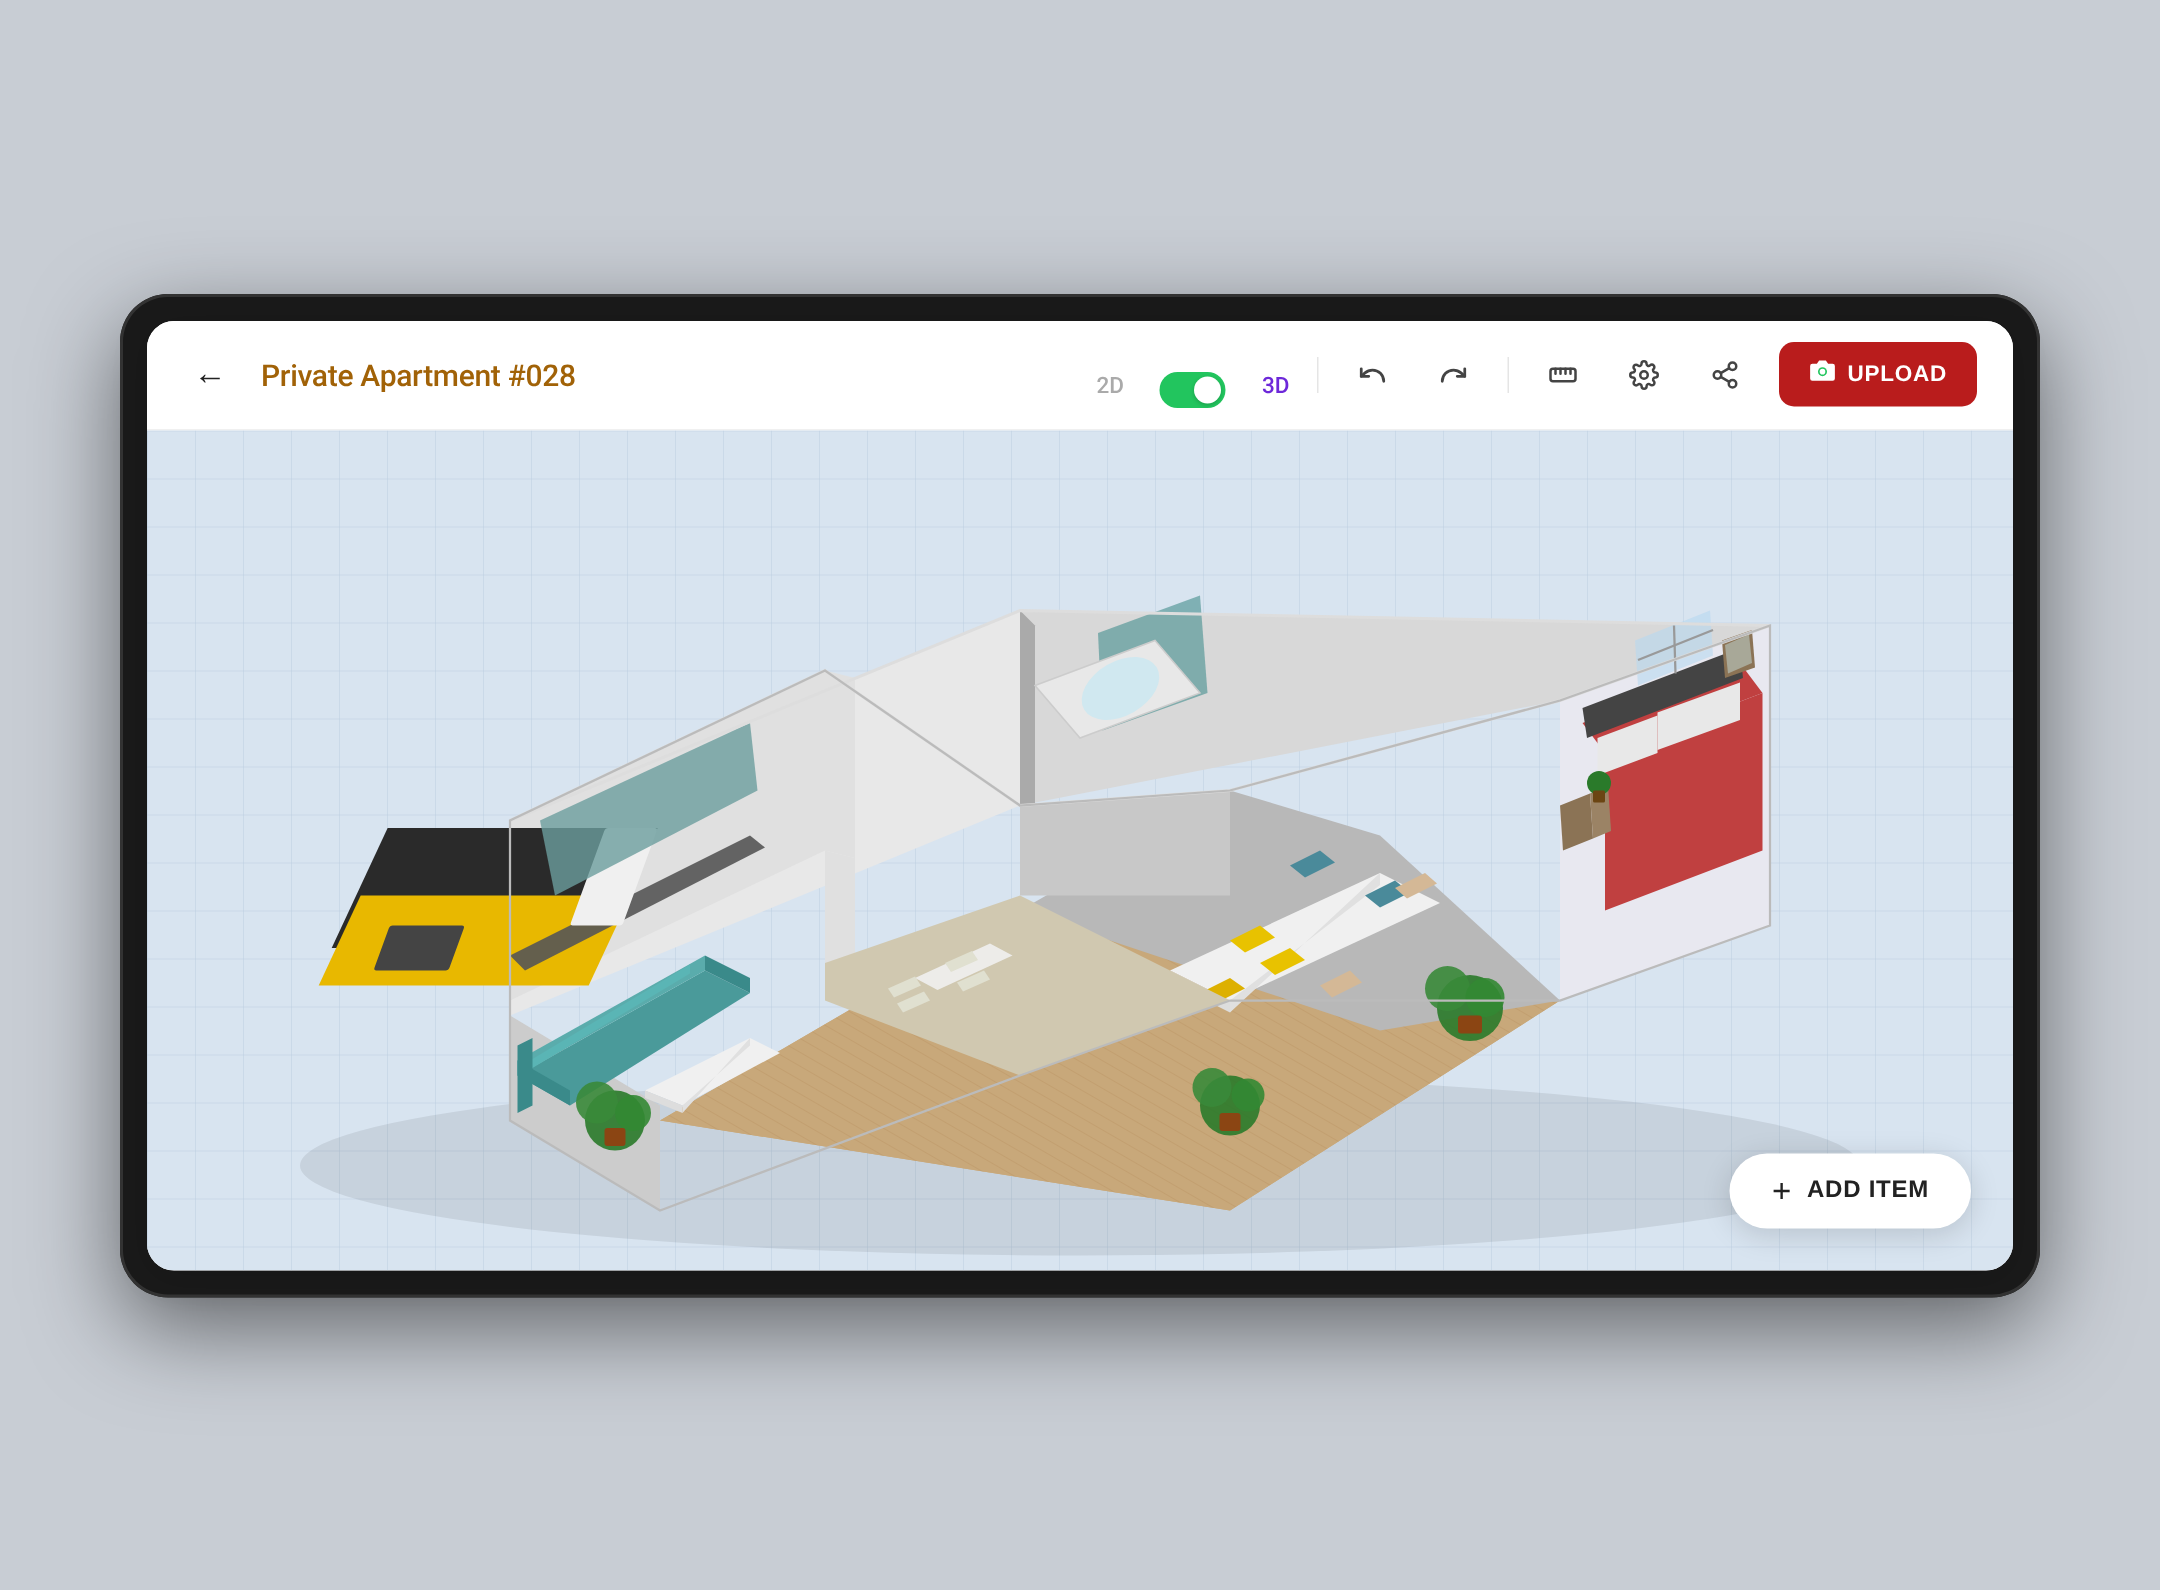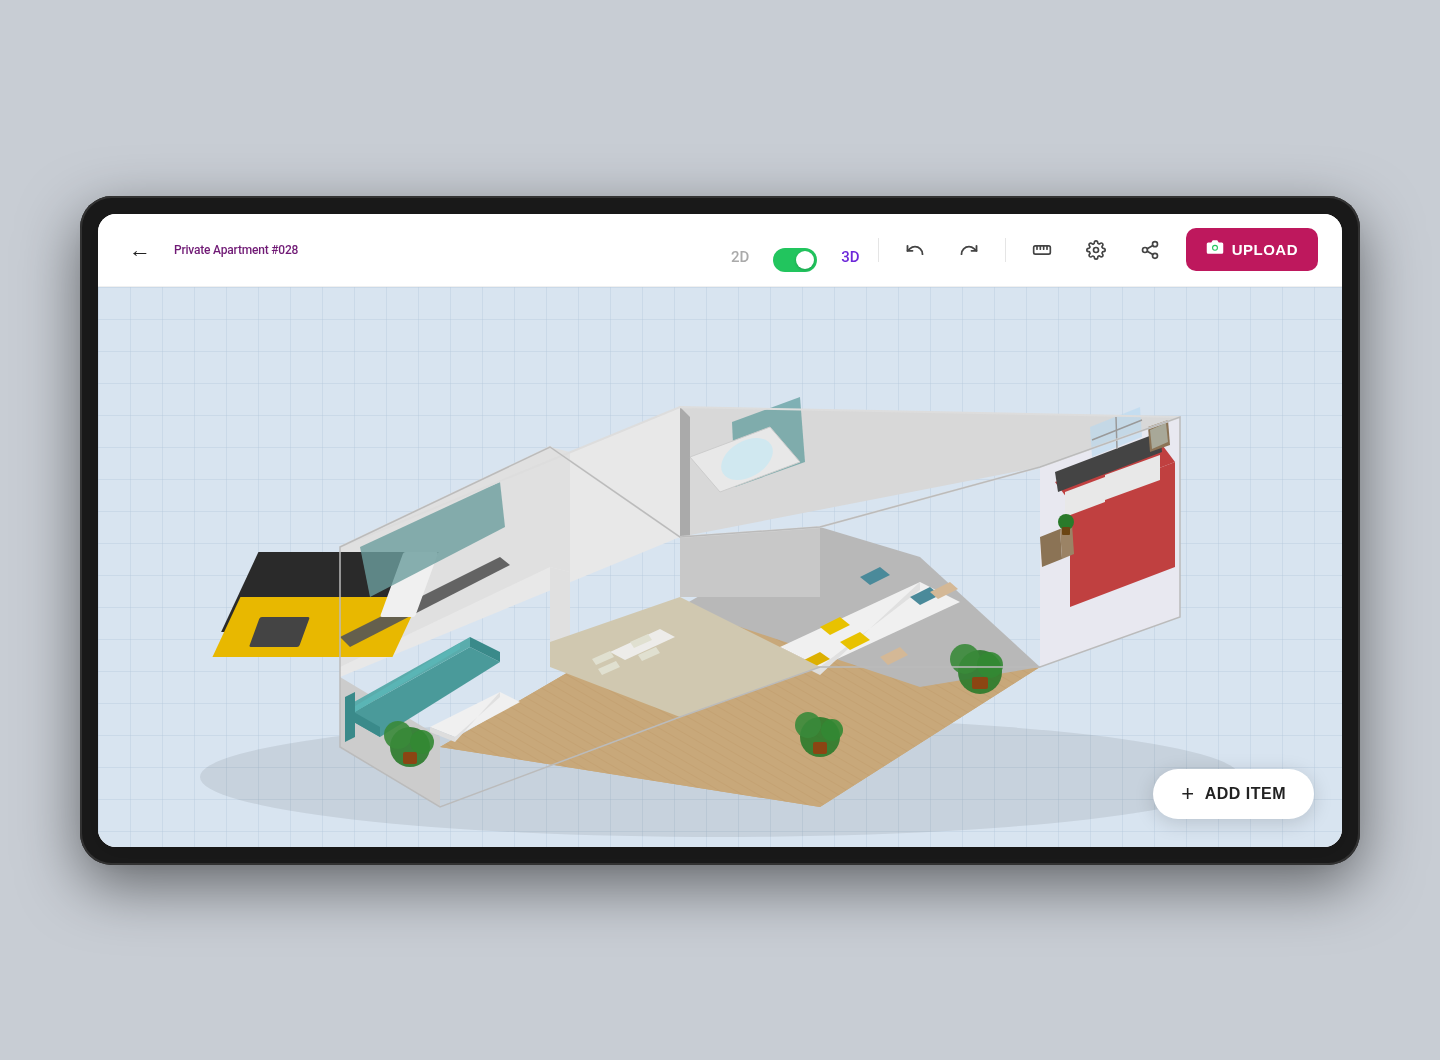--- a/index.html
+++ b/index.html
@@ -44,23 +44,23 @@
       border-radius: 6px;
       transition: background 0.15s;
       flex-shrink: 0;
     }
     .back-arrow {
       font-size: 22px;
       color: #222;
       line-height: 1;
     }
     .project-title {
-      font-size: 12px;
+      font-size: 20px;
       font-weight: 500;
-      color: #701a75;
+      color: #a16207;
       flex-grow: 1;
       letter-spacing: -0.2px;
     }
     .toolbar-right {
       display: flex;
       align-items: center;
       gap: 18px;
     }
     .view-toggle {
       display: flex;
@@ -109,21 +109,21 @@
       height: 36px;
       border-radius: 6px;
       color: #444;
       font-size: 18px;
       transition: background 0.15s;
     }
     .upload-btn {
       display: flex;
       align-items: center;
       gap: 8px;
-      background: #be185d;
+      background: #b91c1c;
       color: #fff;
       border: none;
       border-radius: 10px;
       padding: 10px 20px;
       font-size: 15px;
       font-weight: 700;
       cursor: pointer;
       letter-spacing: 0.5px;
       transition: background 0.15s;
     }

